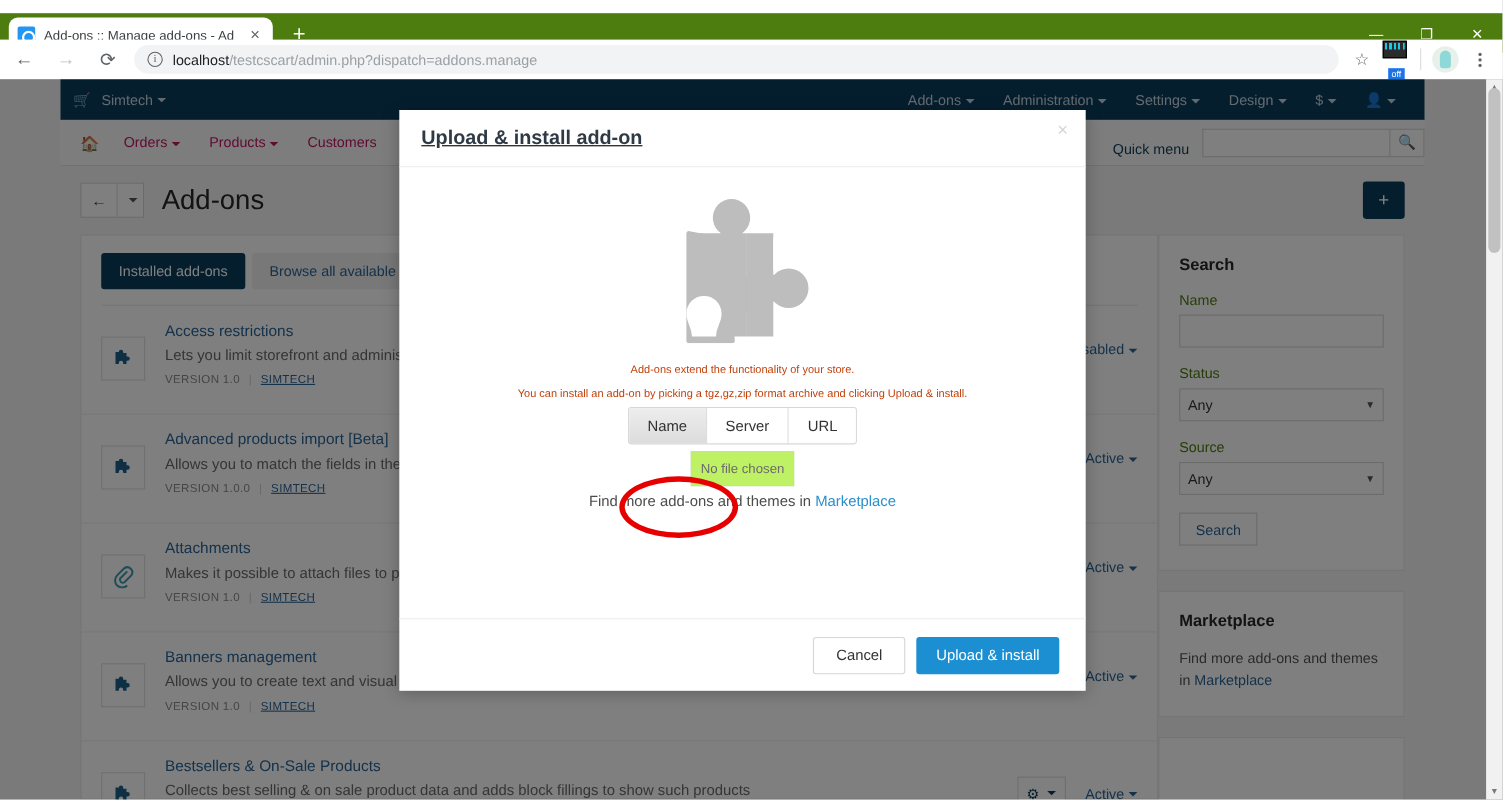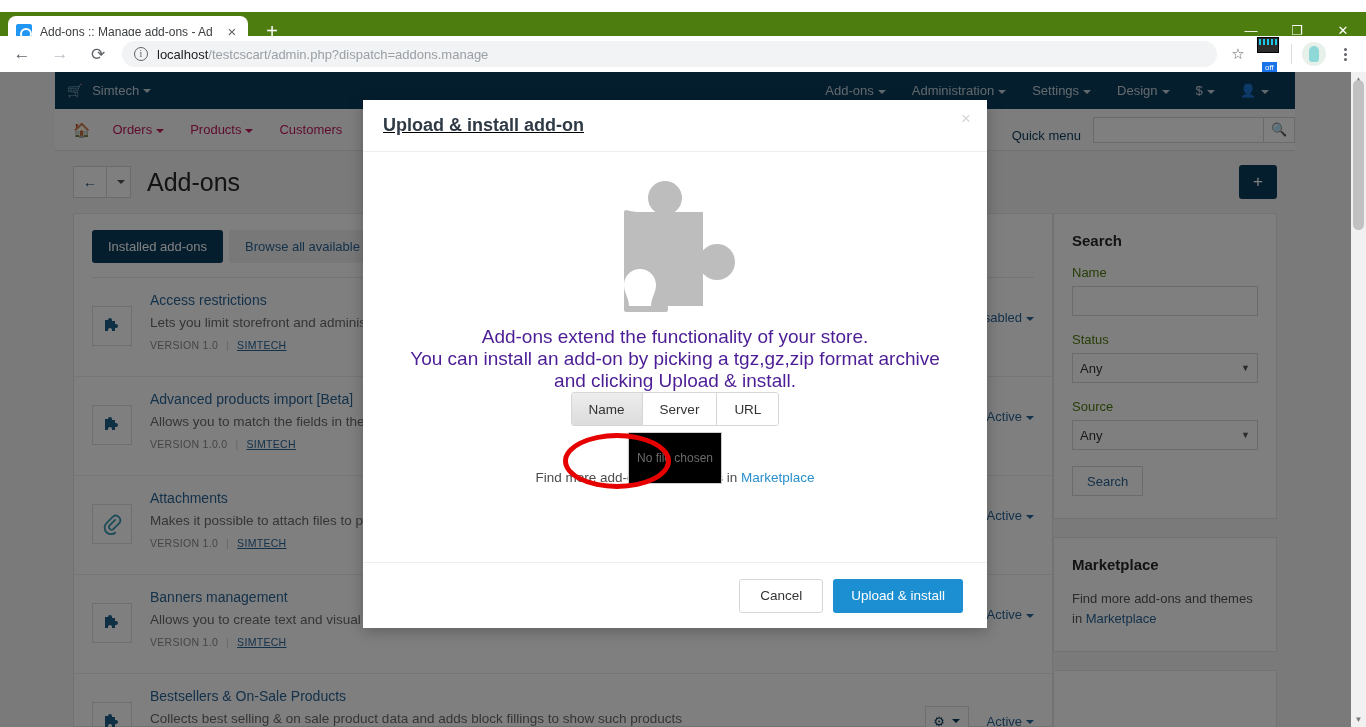--- a/index.html
+++ b/index.html
@@ -233,34 +233,34 @@
   .modal-header {
     height: 52px; border-bottom: 1px solid #eeeeee; display: flex; align-items: center;
     padding: 0 20px; position: relative; text-decoration: underline;
   }
   .modal-title { font-size: 18px; font-weight: bold; color: #2f3a45; }
   .modal-close {
     position: absolute; right: 16px; top: 9px; font-size: 17px; color: #d6d6d6; cursor: pointer;
   }
   .modal-body { padding: 24px 30px 10px 30px; text-align: center; }
   .puzzle-wrap { height: 136px; display: flex; align-items: center; justify-content: center; margin-bottom: 14px; }
-  .modal-line { font-size: 19px; color: #4c1d95; line-height: 22px; }
+  .modal-line { font-size: 10px; color: #c2410c; line-height: 22px; }
   .select-label { font-size: 13.5px; color: #4c4c4c; margin-top: 26px; margin-bottom: 10px; }
   .seg-wrap { display: flex; justify-content: center; position: relative; }
   .seg-group { display: flex; border: 1px solid #d6d6d6; border-radius: 3px; overflow: hidden; }
   .seg-btn {
     padding: 0 17px; height: 32px; font-size: 13.5px; color: #333; background: #fff;
     border-right: 1px solid #d6d6d6; cursor: pointer; display: flex; align-items: center;
   }
   .seg-btn:last-child { border-right: none; }
   .seg-btn.active { background: linear-gradient(#ededed,#dcdcdc); }
   .nofile-tip {
     position: absolute; left: 50%; transform: translateX(-50%); top: 40px;
-    background: #000000; border: 1px solid #d0d0d0; color: #6b6b6b;
-    font-size: 12px; padding: 18px 8px; white-space: nowrap;
+    background: #bef264; border: 1px solid #d0d0d0; color: #6b6b6b;
+    font-size: 12px; padding: 8px 8px; white-space: nowrap;
   }
   .marketplace-line { font-size: 13.5px; color: #4c4c4c; margin-top: 44px; }
   .marketplace-line a { color: #2a8fcd; text-decoration: none; cursor: pointer; }
   .modal-footer {
     position: absolute; left: 0; bottom: 0; width: 100%; height: 66px;
     border-top: 1px solid #eeeeee; display: flex; align-items: center;
     justify-content: flex-end; padding: 0 24px; gap: 10px;
   }
   .btn-cancel {
     height: 34px; padding: 0 20px; border: 1px solid #d6d6d6; background: #fff;

